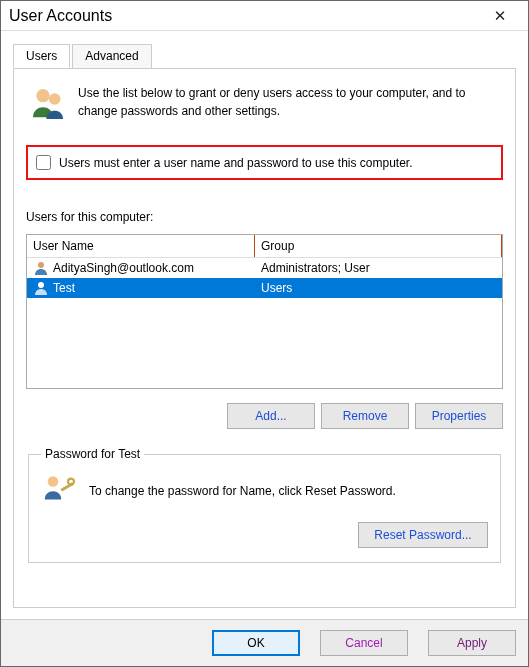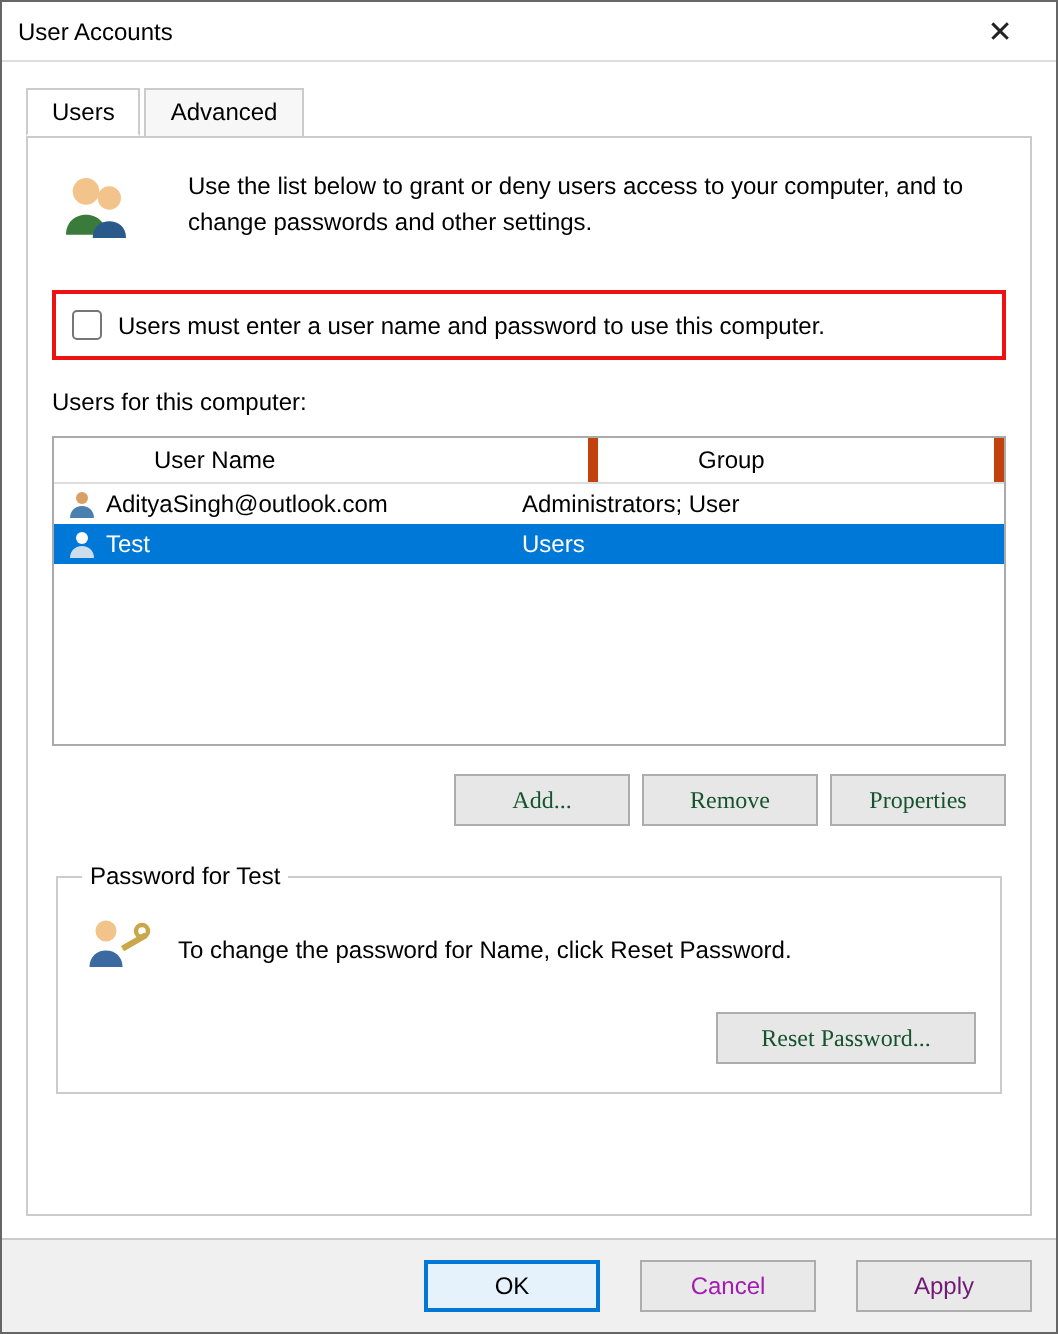--- a/index.html
+++ b/index.html
@@ -1,46 +1,46 @@
 <!DOCTYPE html>
 <html><head>
 <meta charset="utf-8">
 <style>
 * { box-sizing: border-box; font-family: "Segoe UI", Tahoma, sans-serif; font-size: 12px; }
 body { margin: 0; background: #fff; }
 .window { width: 529px; height: 667px; border: 1px solid #666; background: #fff; display: flex; flex-direction: column; }
 .titlebar { height: 30px; display: flex; align-items: center; padding: 0 8px; border-bottom: 1px solid #ddd; }
-.titlebar .title { flex: 1; font-size: 12px; }
+.titlebar .title { flex: 1; font-size: 16px; }
 .titlebar .close { width: 40px; text-align: center; font-size: 15px; padding: 4px 0; color: #222; }
 .body { flex: 1; padding: 12px 12px 11px 12px; display: flex; flex-direction: column; }
 .tabs { display: flex; border-bottom: 1px solid #ccc; position: relative; top: 1px; }
 .tab { padding: 4px 12px; border: 1px solid #ccc; border-bottom: none; background: #fff; margin-right: 2px; position: relative; }
 .tab.active { background: #fff; border-bottom: 1px solid #fff; z-index: 2; }
 .tab:not(.active) { background: #f7f7f7; }
 .panel { border: 1px solid #ccc; border-top: none; padding: 12px; flex: 1; display: flex; flex-direction: column; gap: 10px; }
-.intro { display: flex; gap: 26px; align-items: flex-start; padding: 4px 2px 8px 2px; }
+.intro { display: flex; gap: 10px; align-items: flex-start; padding: 4px 2px 8px 2px; }
 .intro-icon svg { width: 40px; height: 40px; }
 .intro-text { flex: 1; line-height: 1.5; }
 .highlight-box { border: 2px solid #e11; padding: 8px; display: flex; align-items: center; gap: 8px; }
 .highlight-box input[type=checkbox] { width: 15px; height: 15px; margin: 0; }
-.section-label { margin-top: 4px; }
+.section-label { margin-top: 20px; }
 .userlist { border: 1px solid #aaa; height: 155px; display: flex; flex-direction: column; background: #fff; }
 .listhead { display: flex; background: #fff; border-bottom: 1px solid #ddd; }
-.listhead .col { padding: 4px 6px; border-right: 5px solid #c2410c; margin-left: 44px; }
+.listhead .col { padding: 4px 6px; border-right: 1px solid #c2410c; }
 .col.name { width: 228px; }
 .col.group { flex: 1; }
 .listrow { display: flex; align-items: center; height: 20px; }
 .listrow .cell { padding: 2px 6px; display: flex; align-items: center; gap: 4px; }
 .listrow .cell.name { width: 228px; }
 .listrow .cell.group { flex: 1; }
 .listrow.selected { background: #0078d7; color: #fff; }
 .user-icon { width: 16px; height: 16px; display: inline-block; }
 .buttons-row { display: flex; justify-content: flex-end; gap: 6px; margin-top: 4px; }
 .btn { min-width: 88px; height: 26px; border: 1px solid #adadad; background: #e1e1e1; color: #444; display: inline-flex; align-items: center; justify-content: center; padding: 0 10px; }
-.btn.disabled { color: #14532d; background: #e7e7e7; font-family: Liberation Serif, serif; }
+.btn.disabled { color: #1d4ed8; background: #e7e7e7; }
 .btn.primary { border: 2px solid #0078d7; background: #e5f1fb; color: #000; }
 fieldset.pw { border: 1px solid #ccc; padding: 10px 12px 14px 12px; margin-top: 8px; }
 fieldset.pw legend { padding: 0 4px; }
 .pw-row { display: flex; align-items: center; gap: 12px; margin-bottom: 12px; }
 .pw-icon svg { width: 36px; height: 36px; }
 .pw-btn-row { display: flex; justify-content: flex-end; }
 .footer { border-top: 1px solid #ccc; padding: 10px 12px; display: flex; justify-content: flex-end; gap: 20px; background: #f0f0f0; }
 </style>
 </head>
 <body>

